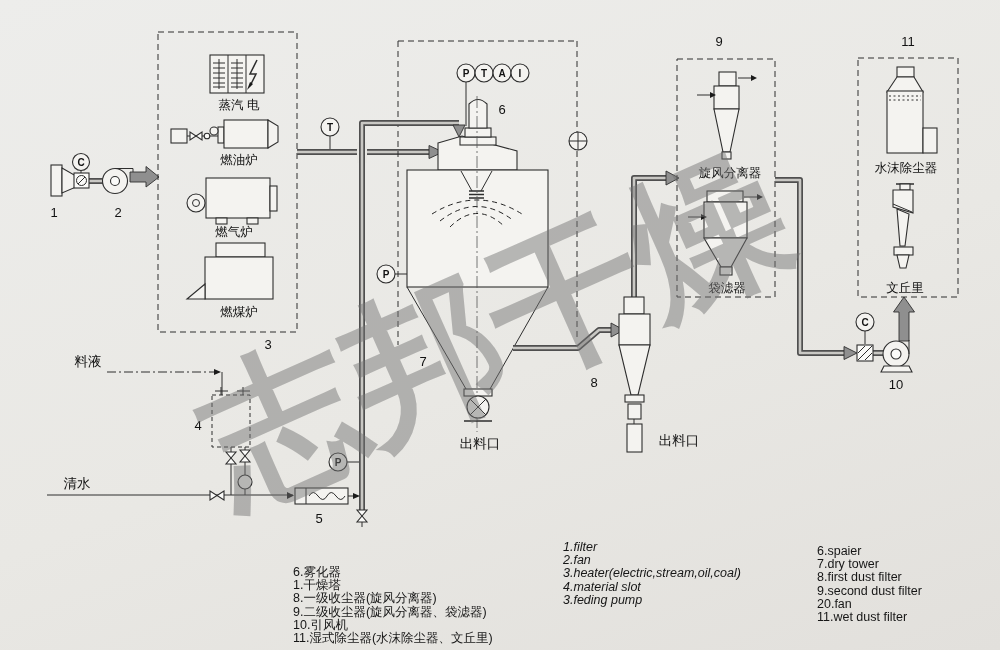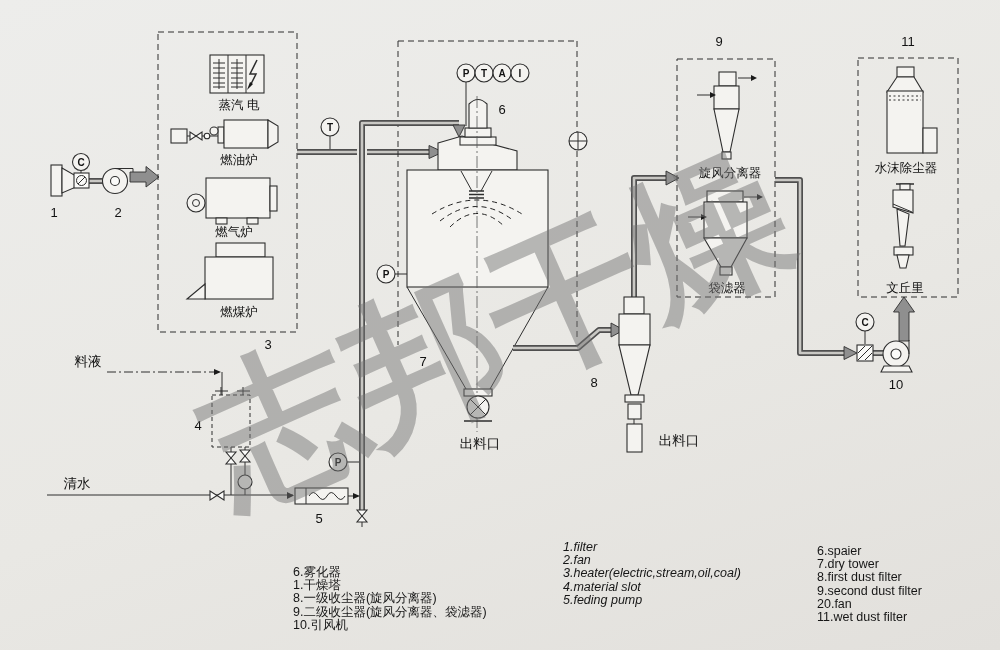--- a/index.html
+++ b/index.html
@@ -343,27 +343,28 @@
 </svg>
 
 <div id="watermark">志邦干燥</div>
 
 <div class="legend" id="leg2">
   <div>6.雾化器</div>
   <div>1.干燥塔</div>
   <div>8.一级收尘器(旋风分离器)</div>
   <div>9.二级收尘器(旋风分离器、袋滤器)</div>
   <div>10.引风机</div>
+  <div>11.湿式除尘器(水沫除尘器、文丘里)</div>
 </div>
 <div class="legend" id="leg3">
   <div>1.filter</div>
   <div>2.fan</div>
   <div>3.heater(electric,stream,oil,coal)</div>
   <div>4.material slot</div>
-  <div>5.feding pump</div>
+  <div>3.feding pump</div>
 </div>
 <div class="legend" id="leg4">
   <div>6.spaier</div>
   <div>7.dry tower</div>
   <div>8.first dust filter</div>
   <div>9.second dust filter</div>
   <div>20.fan</div>
   <div>11.wet dust filter</div>
 </div>
 

